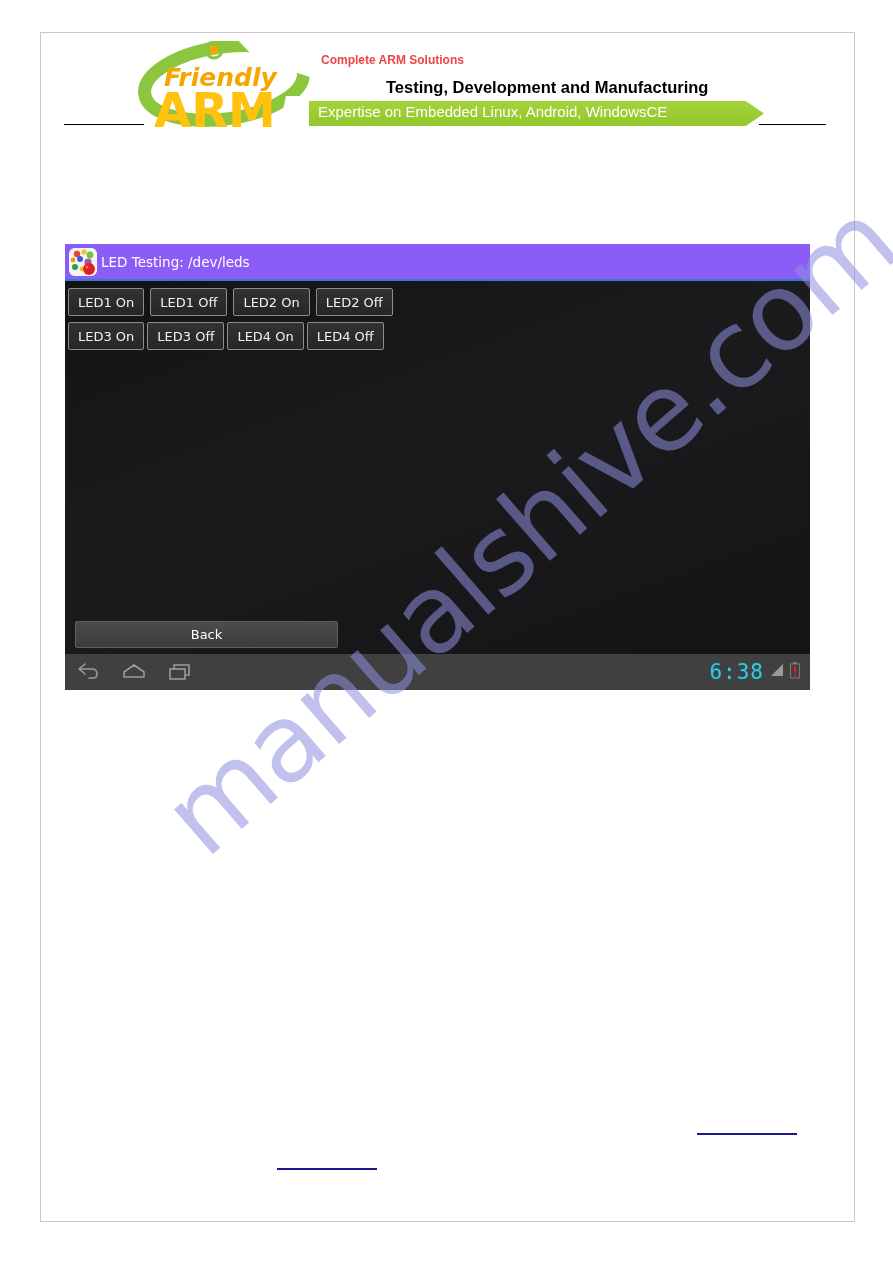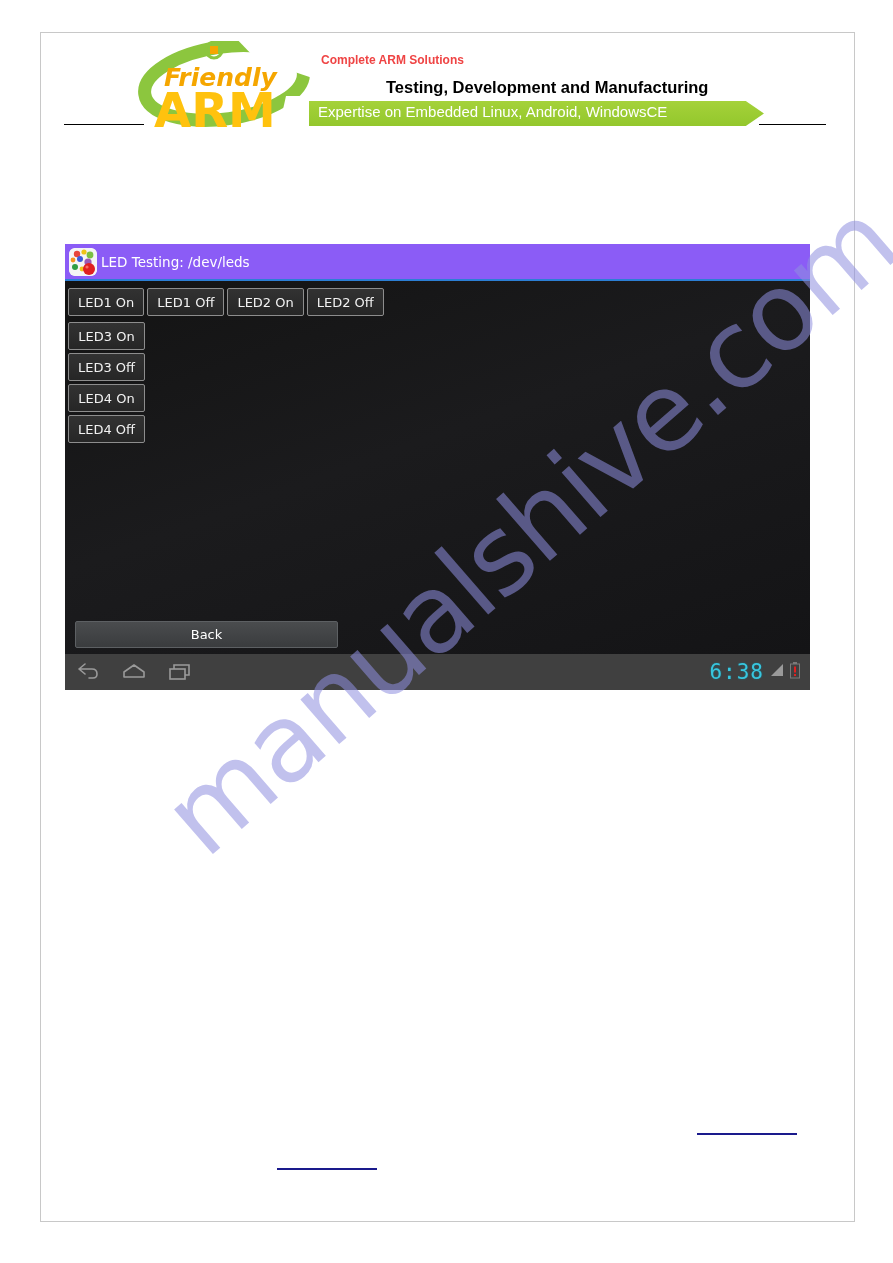--- a/index.html
+++ b/index.html
@@ -179,22 +179,22 @@
     height: 373px;
     background: linear-gradient(160deg,#131313 0%, #1b1b1d 45%, #141416 100%);
   }
 
   .btn-row {
     position: absolute;
     display: flex;
     gap: 3px;
     left: 3px;
   }
-  .btn-row.r1 { top: 7px; }
-  .btn-row.r2 { top: 41px; flex-direction: column; }
+  .btn-row.r1 { top: 7px; gap: 6px; }
+  .btn-row.r2 { top: 41px; }
 
   .led-btn {
     height: 28px;
     min-width: 58px;
     padding: 0 9px;
     background: #2b2b2b;
     background: linear-gradient(180deg,#323232 0%, #262626 100%);
     border: 1px solid #8d8d8d;
     border-radius: 2px;
     color: #f2f2f2;

